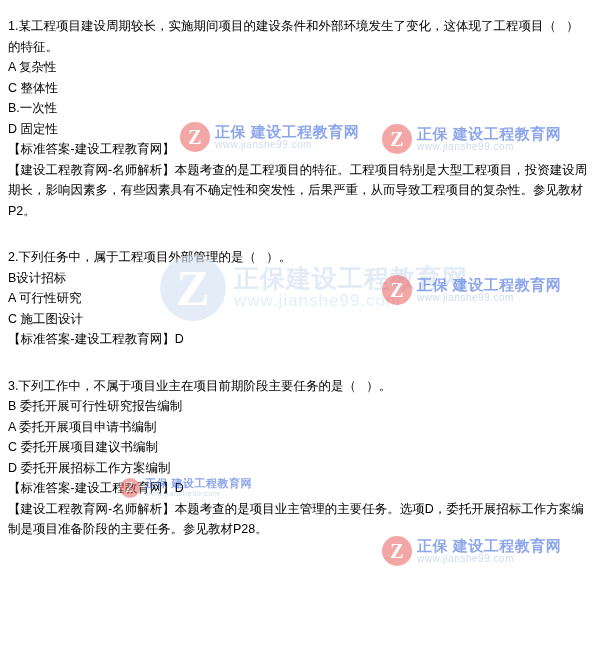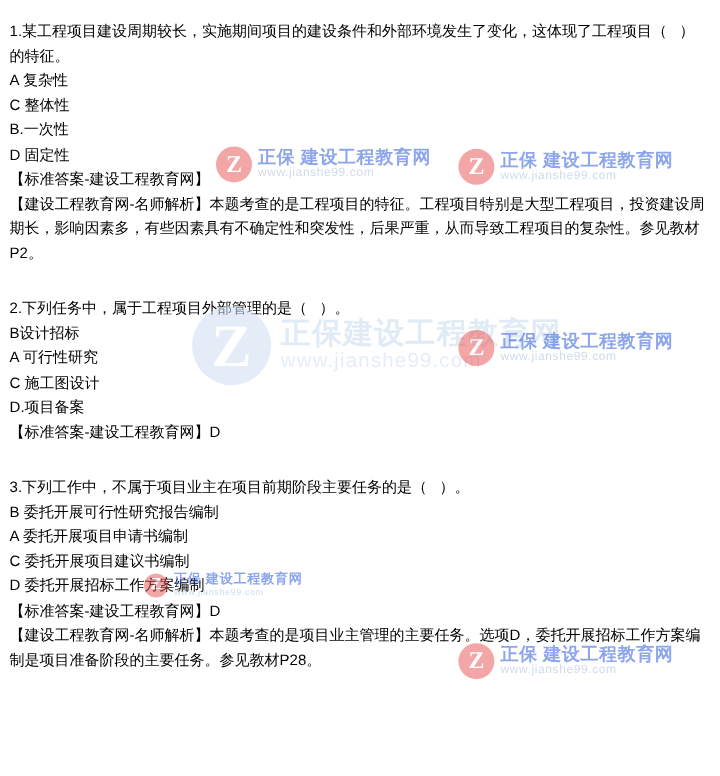--- a/index.html
+++ b/index.html
@@ -208,21 +208,20 @@
       <div class="line analysis">【建设工程教育网-名师解析】本题考查的是工程项目的特征。工程项目特别是大型工程项目，投资建设周期长，影响因素多，有些因素具有不确定性和突发性，后果严重，从而导致工程项目的复杂性。参见教材P2。</div>
     </div>
 
     <div class="spacer"></div>
 
     <div class="q-block">
       <div class="line stem">2.下列任务中，属于工程项目外部管理的是（   ）。</div>
       <div class="line opt">B设计招标</div>
       <div class="line opt">A 可行性研究</div>
       <div class="line opt">C 施工图设计</div>
-      <div class="line opt">D.项目备案</div>
       <div class="line ans">【标准答案-建设工程教育网】D</div>
     </div>
 
     <div class="spacer"></div>
 
     <div class="q-block">
       <div class="line stem">3.下列工作中，不属于项目业主在项目前期阶段主要任务的是（   ）。</div>
       <div class="line opt">B 委托开展可行性研究报告编制</div>
       <div class="line opt">A 委托开展项目申请书编制</div>
       <div class="line opt">C 委托开展项目建议书编制</div>

